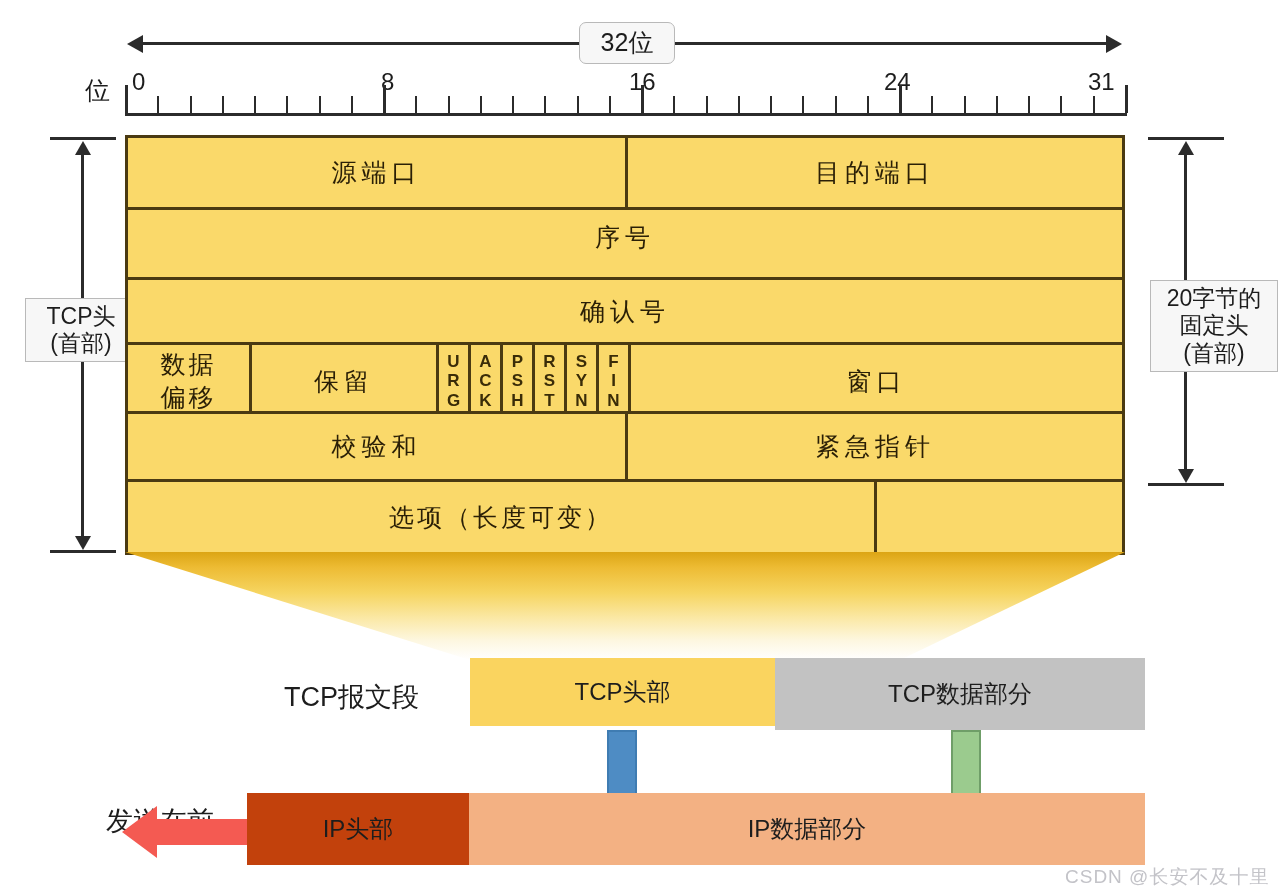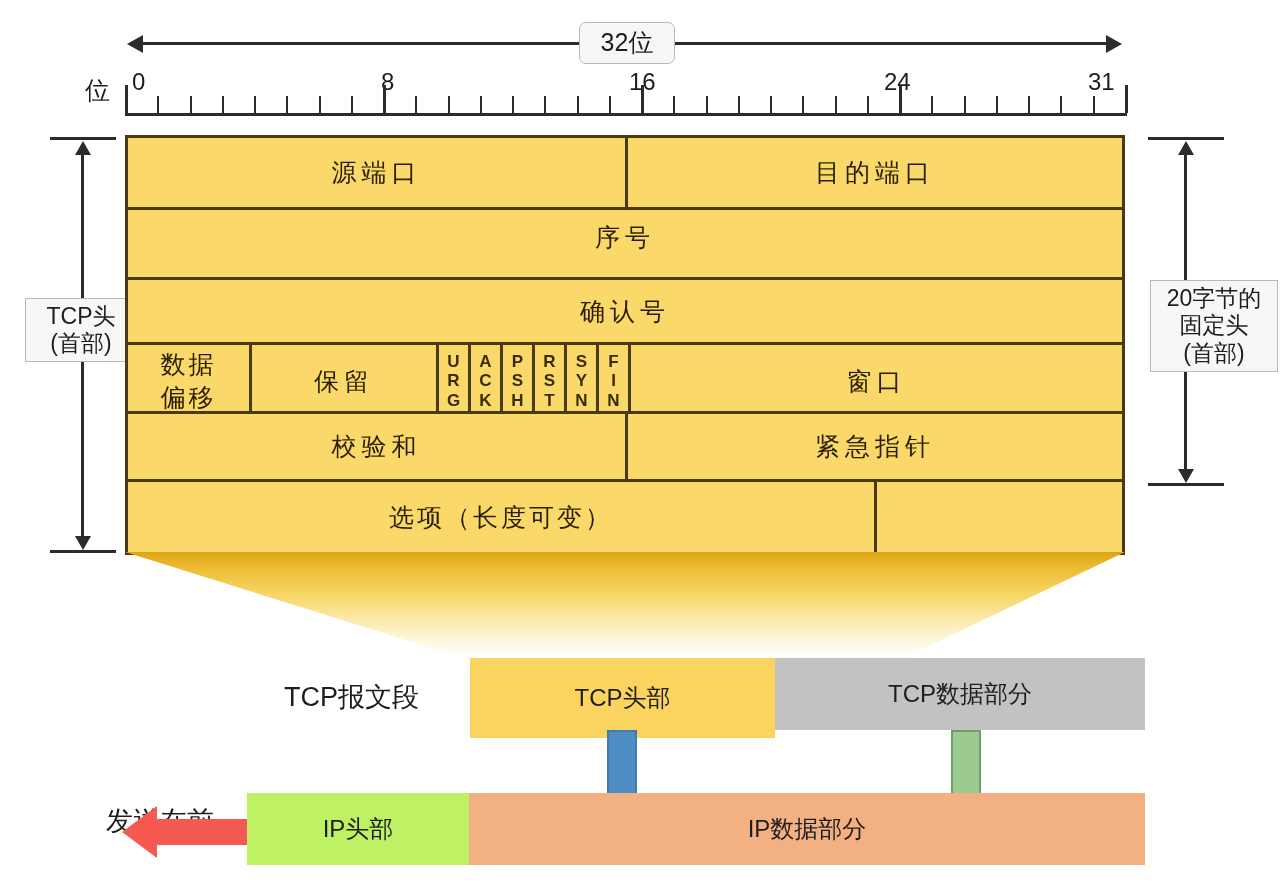--- a/index.html
+++ b/index.html
@@ -66,21 +66,21 @@
   }
 
   
   .seg{box-sizing:border-box;display:flex;align-items:center;justify-content:center;
        font-size:24px;color:#1d1d1d;}
   .seg-yellow{background:#fad45f;}
   .seg-gray{background:#c2c2c2;}
   .seg-label{font-size:27px;color:#1d1d1d;}
 
   
-  .ip-green{background:#bef264;}
+  .ip-green{background:#c2410c;}
   .ip-orange{background:#f3b183;}
 
   
   .red-shaft{background:#f45a52;height:26px;}
   .red-head{width:0;height:0;border-top:26px solid transparent;border-bottom:26px solid transparent;border-right:35px solid #f45a52;}
   .send-label{font-size:27px;color:#1d1d1d;}
 
   
   .wm{font-size:19px;color:#c3c3c8;letter-spacing:1px;}
 </style>
@@ -240,34 +240,35 @@
 
     <div class="hrow" style="top:344px;height:70px;">
       <div class="cell" style="width:746px;letter-spacing:3px;">选项（长度可变）</div>
       <div class="divv"></div>
     </div>
   </div>
 
   <div id="funnel"></div>
 
   <div class="abs seg-label" style="left:276px;top:679px;margin-left:8px;">TCP报文段</div>
-  <div class="abs seg seg-yellow" style="left:470px;top:658px;width:305px;height:80px;">TCP头部</div>
+  <div class="abs seg seg-yellow" style="left:470px;top:658px;width:305px;height:68px;">TCP头部</div>
   <div class="abs seg seg-gray" style="left:775px;top:658px;width:370px;height:72px;">TCP数据部分</div>
 
   <div class="abs" style="left:592px;top:730px;width:60px;height:122px;">
     <div class="abs" style="left:15px;top:0;width:30px;height:84px;background:#4e8cc4;border:2px solid #3f7cb2;box-sizing:border-box;border-bottom:none;"></div>
     <div class="abs" style="left:0;top:82px;width:0;height:0;border-left:30px solid transparent;border-right:30px solid transparent;border-top:40px solid #4e8cc4;"></div>
   </div>
 
   <div class="abs" style="left:936px;top:730px;width:60px;height:122px;">
     <div class="abs" style="left:15px;top:0;width:30px;height:84px;background:#9bcb8e;border:2px solid #6f9e68;box-sizing:border-box;border-bottom:none;"></div>
     <div class="abs" style="left:0;top:82px;width:0;height:0;border-left:30px solid transparent;border-right:30px solid transparent;border-top:40px solid #9bcb8e;"></div>
   </div>
 
   <div class="abs send-label" style="left:106px;top:763px;margin-top:40px;">发送在前</div>
   <div class="abs red-head" style="left:122px;top:806px;"></div>
   <div class="abs red-shaft" style="left:156px;top:819px;width:100px;"></div>
 
   <div class="abs seg ip-green" style="left:247px;top:793px;width:222px;height:72px;">IP头部</div>
   <div class="abs seg ip-orange" style="left:469px;top:793px;width:676px;height:72px;">IP数据部分</div>
 
+  <div class="abs wm" style="left:1065px;top:864px;">CSDN @长安不及十里</div>
 
 </div>
 
 </body></html>

